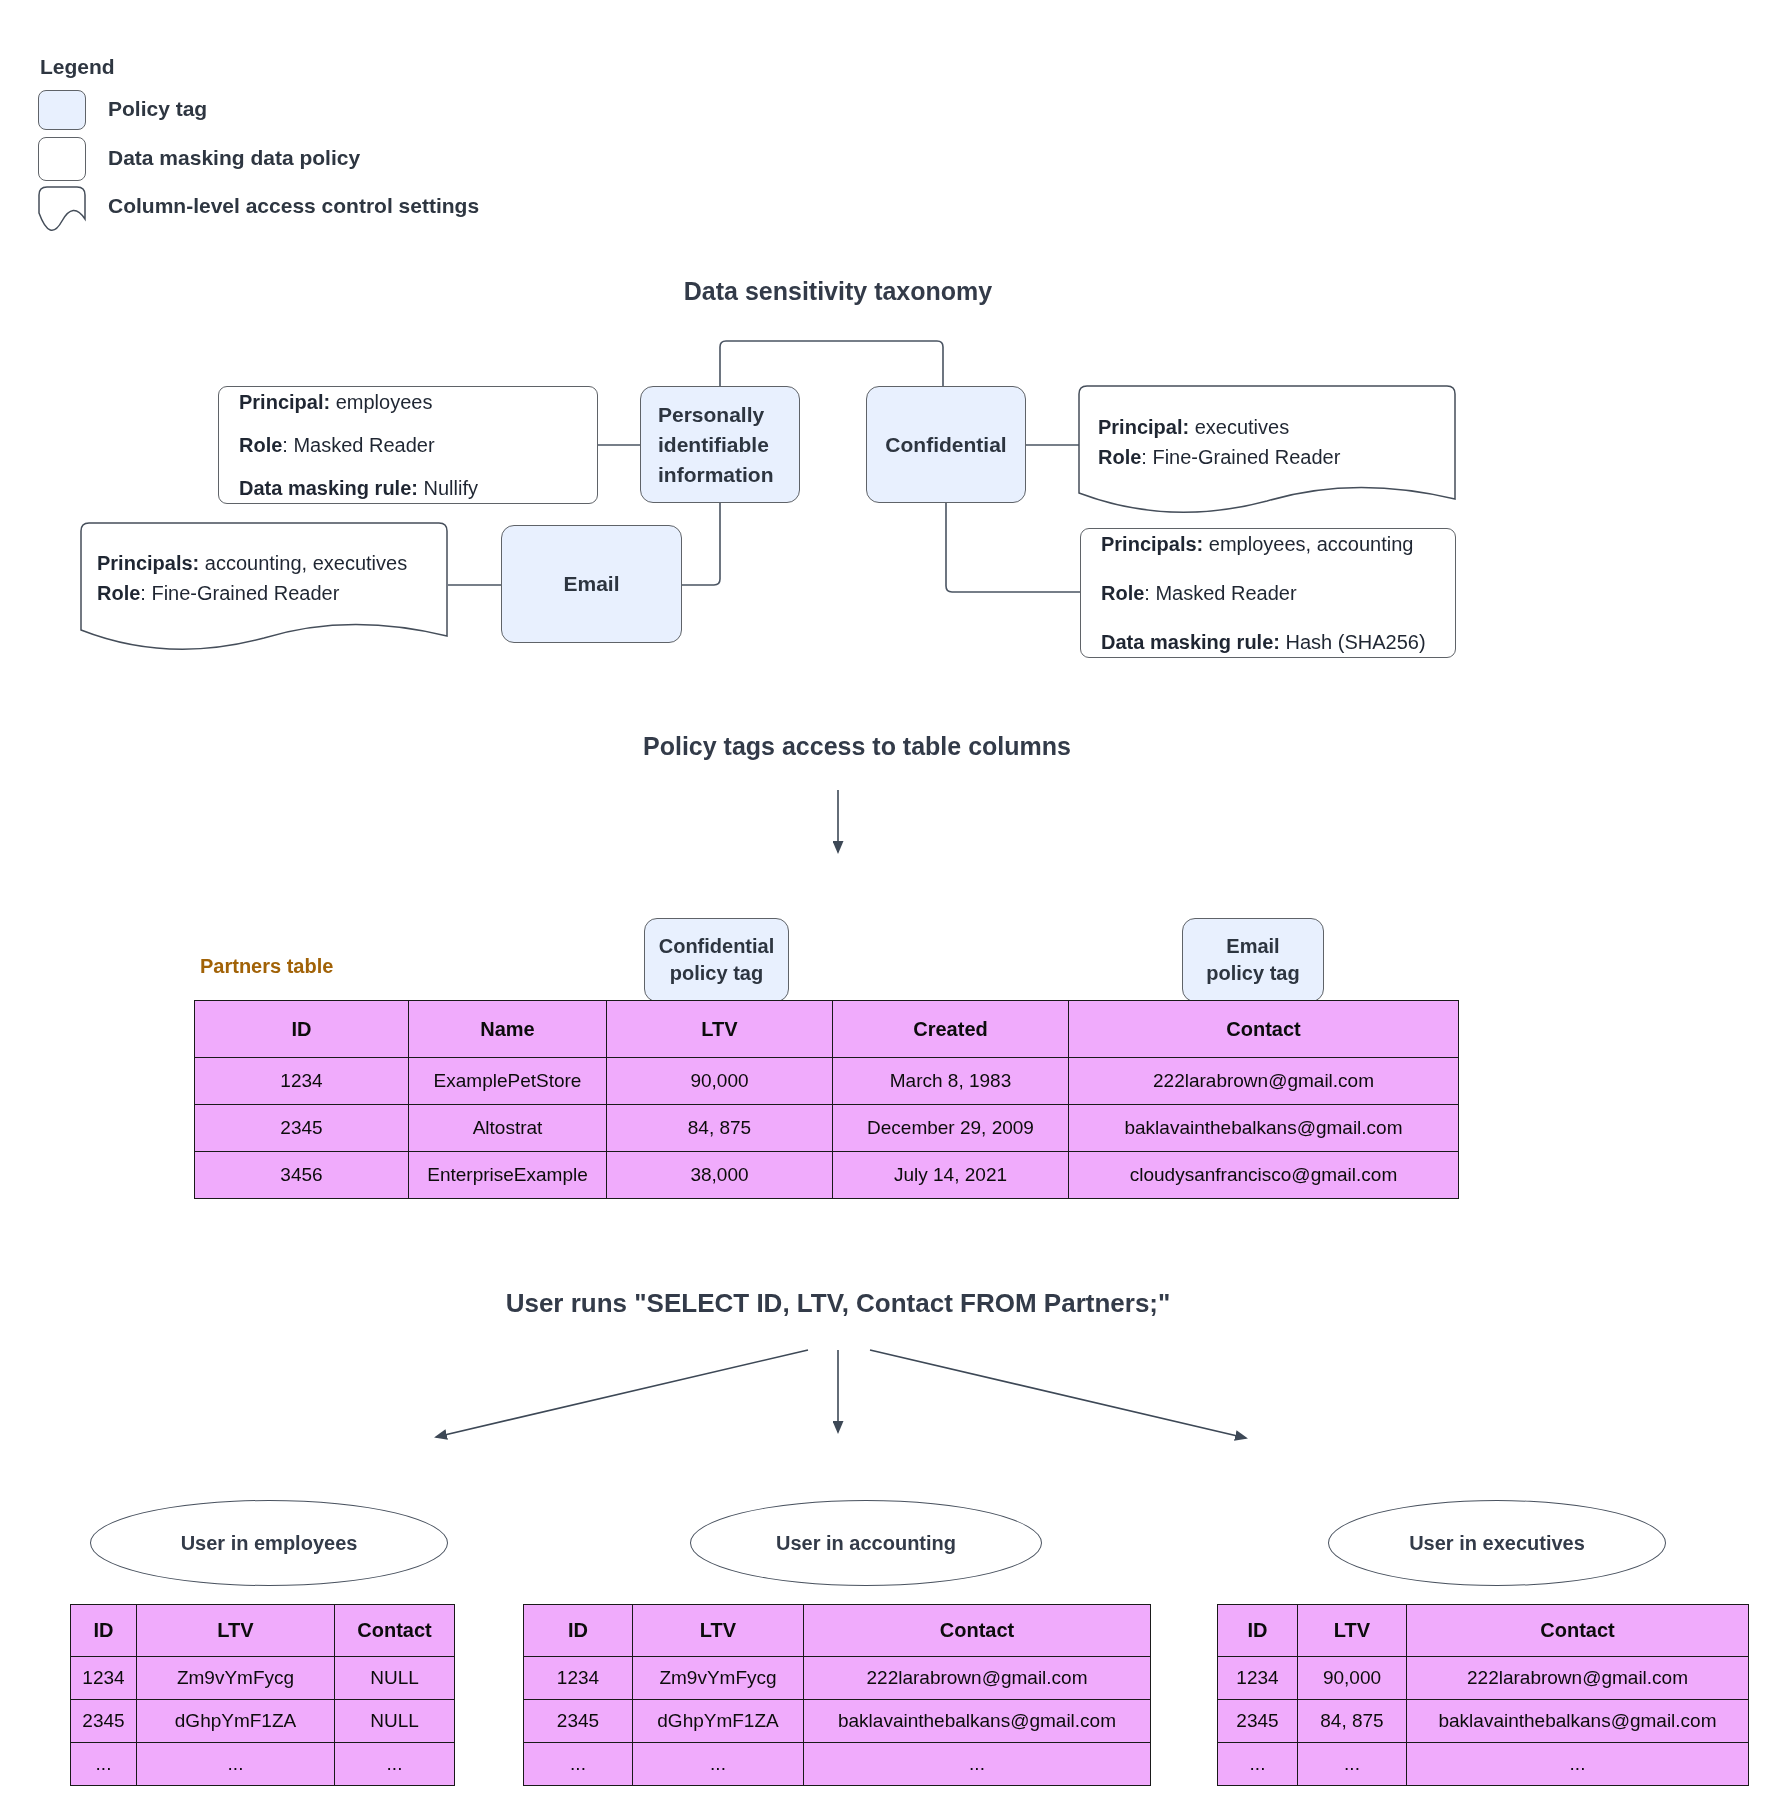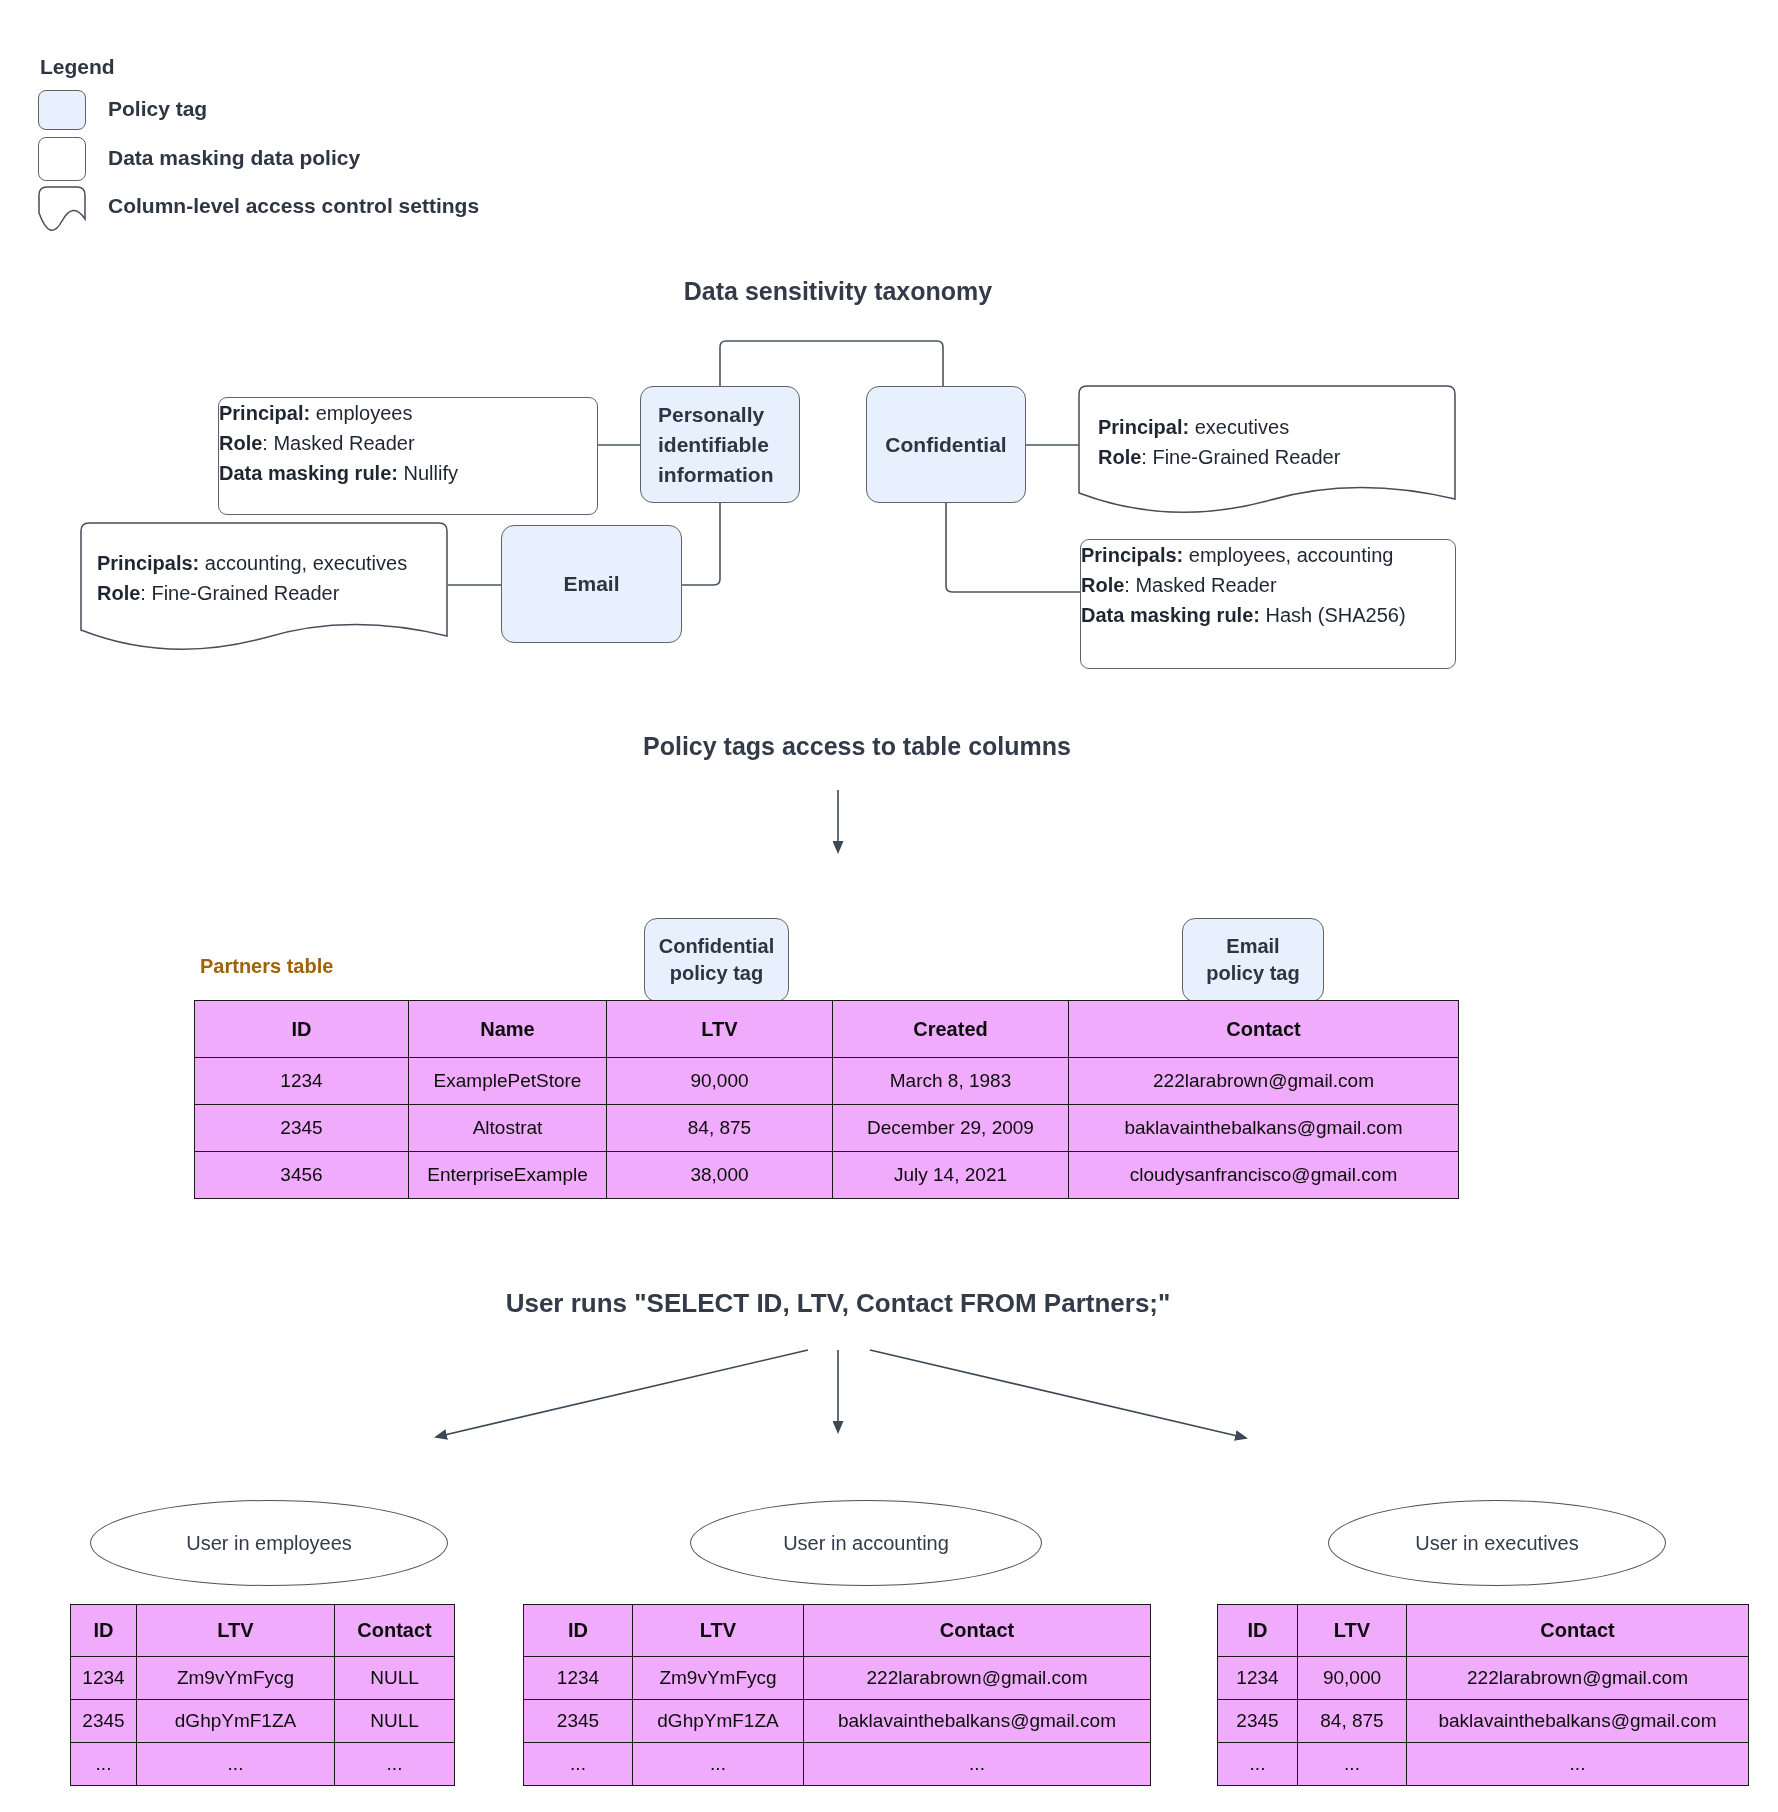--- a/index.html
+++ b/index.html
@@ -8,39 +8,39 @@
   .abs{position:absolute;}
   
   .sec-title{position:absolute;font-weight:bold;color:#333b49;text-align:center;}
   
   .tag{position:absolute;background:#e8f0fe;border:1.5px solid #5f6368;border-radius:13px;
        display:flex;align-items:center;justify-content:center;font-weight:bold;color:#2d3540;
        box-sizing:border-box;text-align:center;}
   .tag.left-text{justify-content:flex-start;text-align:left;padding-left:17px;padding-right:8px;}
   
   .mask-box{position:absolute;background:#fff;border:1.5px solid #5f6368;border-radius:9px;
-            box-sizing:border-box;display:flex;flex-direction:column;justify-content:flex-start;
-            padding-right:6px;margin-top:11px;}
+            box-sizing:border-box;display:flex;flex-direction:column;justify-content:space-between;
+            padding-left:20px;padding-right:6px;}
   .pline{font-size:20px;line-height:30px;color:#1f2632;white-space:nowrap;}
   .pline b{font-weight:bold;color:#1f2632;}
   
   .wavy-text{position:absolute;display:flex;flex-direction:column;justify-content:flex-start;}
   
   .legend-label{position:absolute;font-weight:bold;font-size:21px;color:#2e3641;white-space:nowrap;}
   .legend-swatch{position:absolute;width:48px;height:40px;border:1.5px solid #5f6368;
                  border-radius:8px;box-sizing:border-box;background:#fff;}
   
   table.dtable{position:absolute;border-collapse:collapse;background:#f0abfc;table-layout:fixed;}
   table.dtable th,table.dtable td{border:1.8px solid #1a1a1a;text-align:center;vertical-align:middle;
                  padding:0 3px;overflow:hidden;color:#0c0c0c;}
   table.dtable th{font-weight:bold;font-size:20px;}
   table.dtable td{font-size:19px;font-weight:normal;margin-left:21px;}
   
   .ellipse{position:absolute;border:1.6px solid #49525f;border-radius:50%;background:#fff;
-           display:flex;align-items:center;justify-content:center;font-weight:normal;
+           display:flex;align-items:center;justify-content:center;font-weight:bold;
            font-size:20px;color:#333b49;box-sizing:border-box;}
   svg.layer{position:absolute;left:0;top:0;pointer-events:none;}
   .partners-label{position:absolute;font-weight:bold;font-size:20px;color:#a16207;}
 </style>
 </head>
 <body>
 
 <div id="canvas">
 
   <svg class="layer" width="1778" height="1812" viewBox="0 0 1778 1812">

